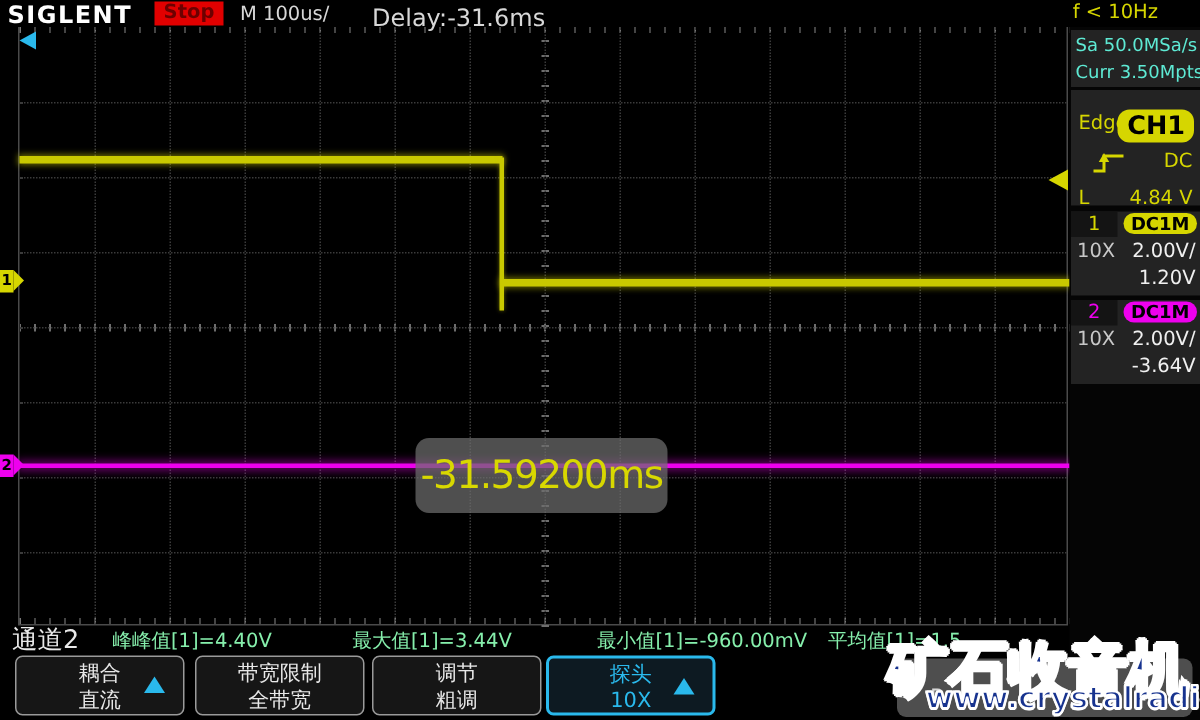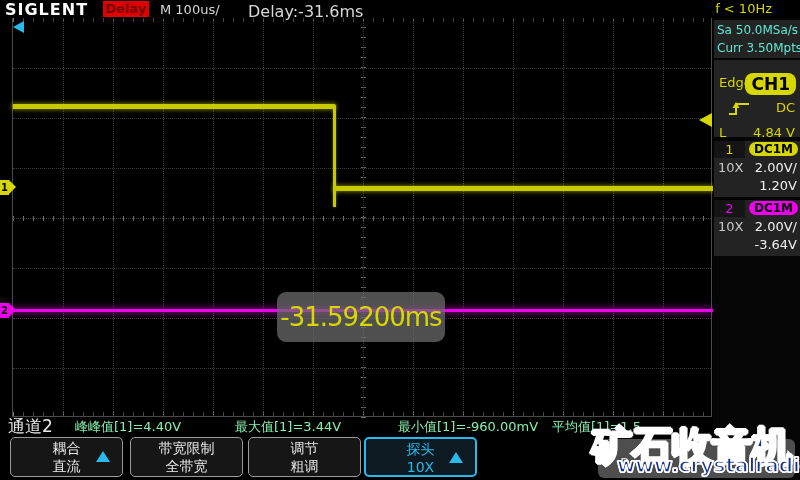--- a/index.html
+++ b/index.html
@@ -114,21 +114,21 @@
                text-shadow:-2px 0 0 #fff, 2px 0 0 #fff, 0 -2px 0 #fff, 0 2px 0 #fff; }
   .wm1 { left:592px; top:419px; font-size:40px; letter-spacing:0px; }
   .wm2 { left:617px; top:453px; font-size:20px; -webkit-text-stroke:1.5px #fff;
          text-shadow:-1px 0 0 #fff, 1px 0 0 #fff, 0 -1px 0 #fff, 0 1px 0 #fff; }
 </style>
 </head>
 <body>
 
 <div class="topbar">
   <span class="brand">SIGLENT</span>
-  <span class="stop-badge">Delay</span>
+  <span class="stop-badge">Stop</span>
   <span class="timebase">M 100us/</span>
   <span class="delay">Delay:-31.6ms</span>
   <span class="trigfreq">f &lt; 10Hz</span>
 </div>
 
 <div class="grid">
   <div class="edge-ticks-top"></div>
   <div class="edge-ticks-bottom"></div>
   <div class="h-ticks"></div>
   <div class="v-ticks"></div>

